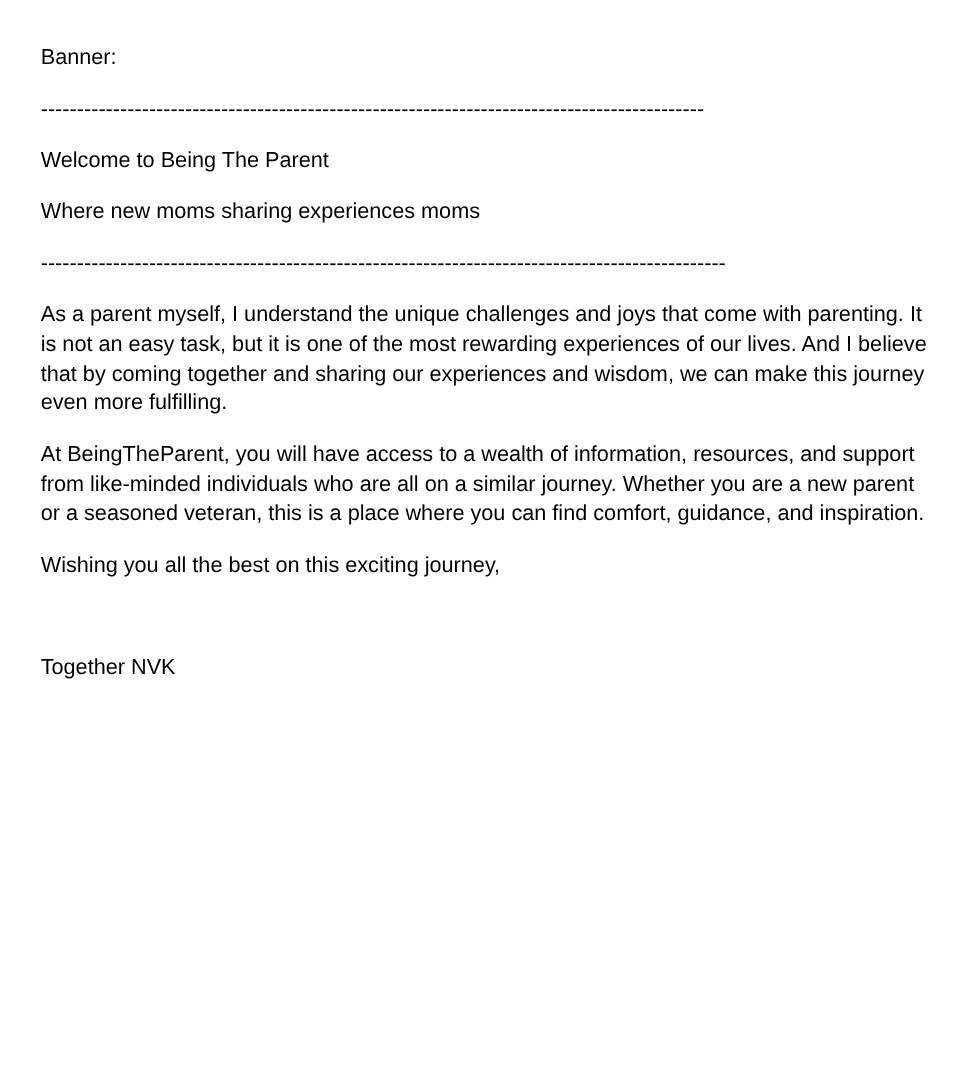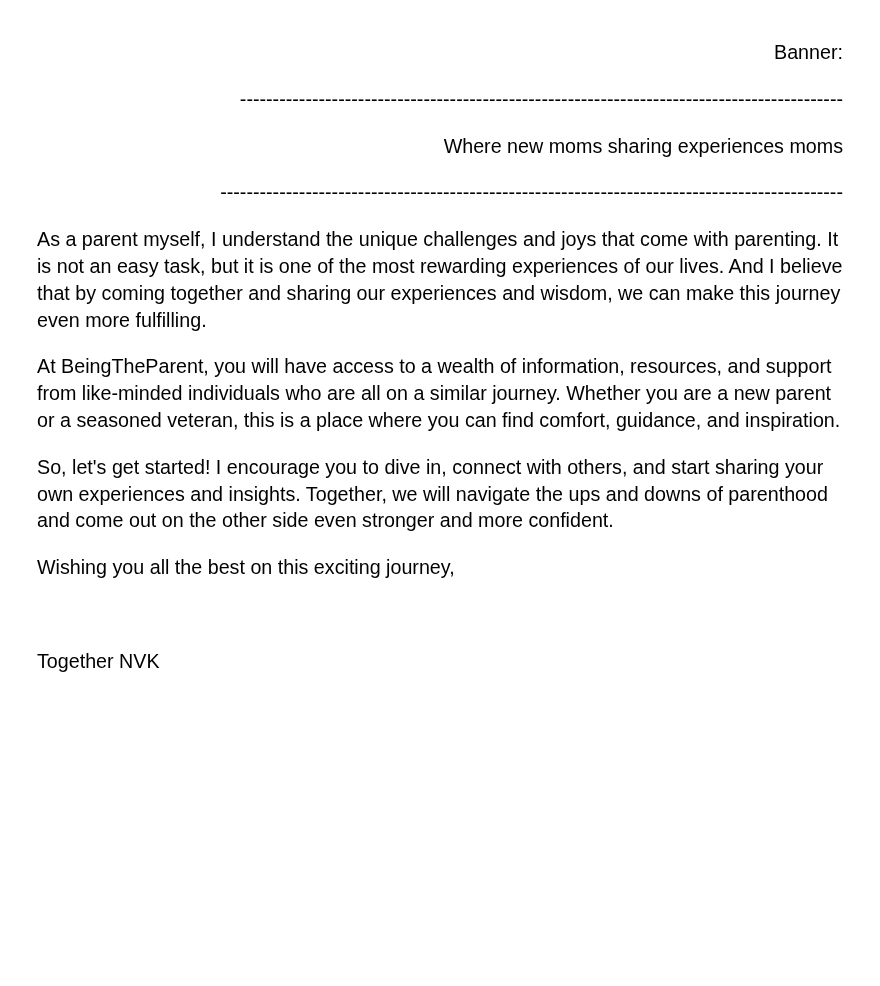--- a/index.html
+++ b/index.html
@@ -19,52 +19,52 @@
     overflow: hidden;
   }
   .letter {
     width: 806px;
   }
   .para {
     margin: 0 0 20px 0;
     white-space: normal;
   }
   .center {
-    text-align: right;
+    text-align: left;
   }
   .divider {
     letter-spacing: 0;
     white-space: nowrap;
     overflow: hidden;
   }
   .spacer {
     height: 47px;
   }
 </style>
 </head>
 <body>
 
 <div class="letter">
 
 
   <p class="para center">Banner:</p>
 
   <p class="para center divider">--------------------------------------------------------------------------------------------</p>
 
+  <p class="para center">Welcome to Being The Parent</p>
 
   <p class="para center">Where new moms sharing experiences moms</p>
 
   <p class="para center divider">-----------------------------------------------------------------------------------------------</p>
 
 
   <p class="para">As a parent myself, I understand the unique challenges and joys that come with parenting. It is not an easy task, but it is one of the most rewarding experiences of our lives. And I believe that by coming together and sharing our experiences and wisdom, we can make this journey even more fulfilling.</p>
 
   <p class="para">At BeingTheParent, you will have access to a wealth of information, resources, and support from like-minded individuals who are all on a similar journey. Whether you are a new parent or a seasoned veteran, this is a place where you can find comfort, guidance, and inspiration.</p>
 
-  <p class="para">So, let's get started! I encourage you to dive in, connect with others, and start sharing your own experiences and insights. Together, we will navigate the ups and downs of parenthood and come out on the other side even stronger and more confident.</p>
 
   <p class="para">Wishing you all the best on this exciting journey,</p>
 
   <div class="spacer"></div>
 
 
   <p class="para">Together NVK</p>
 
 
 </div>

